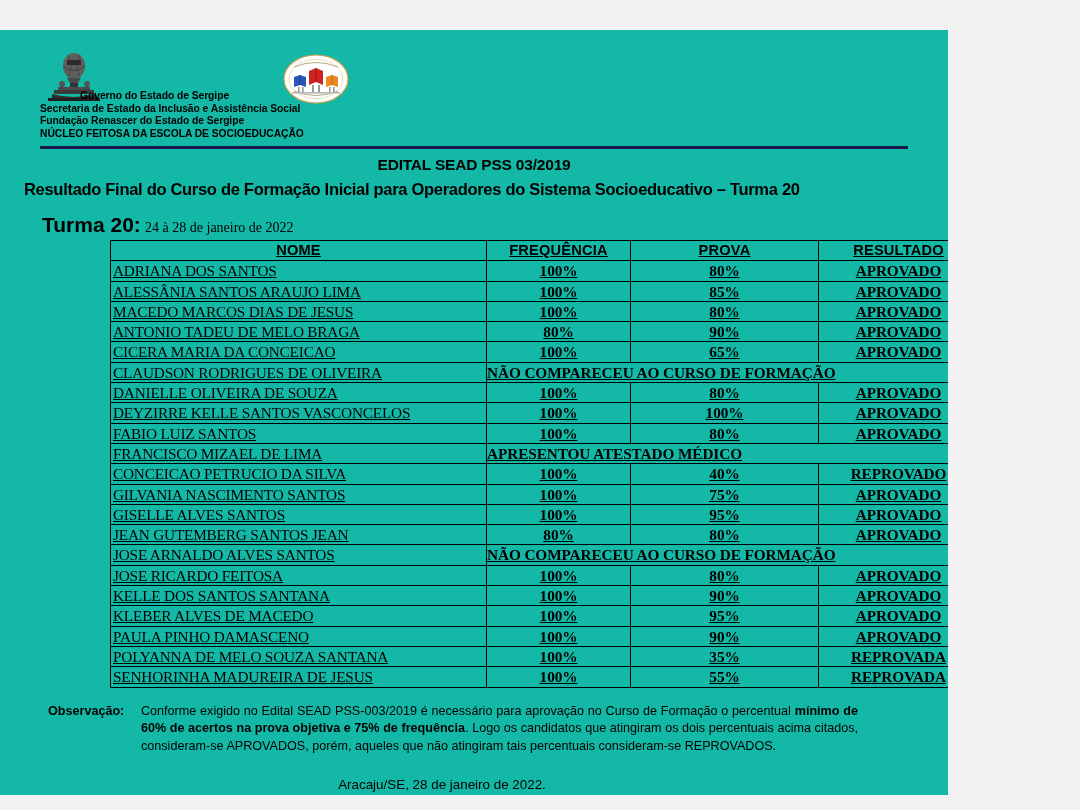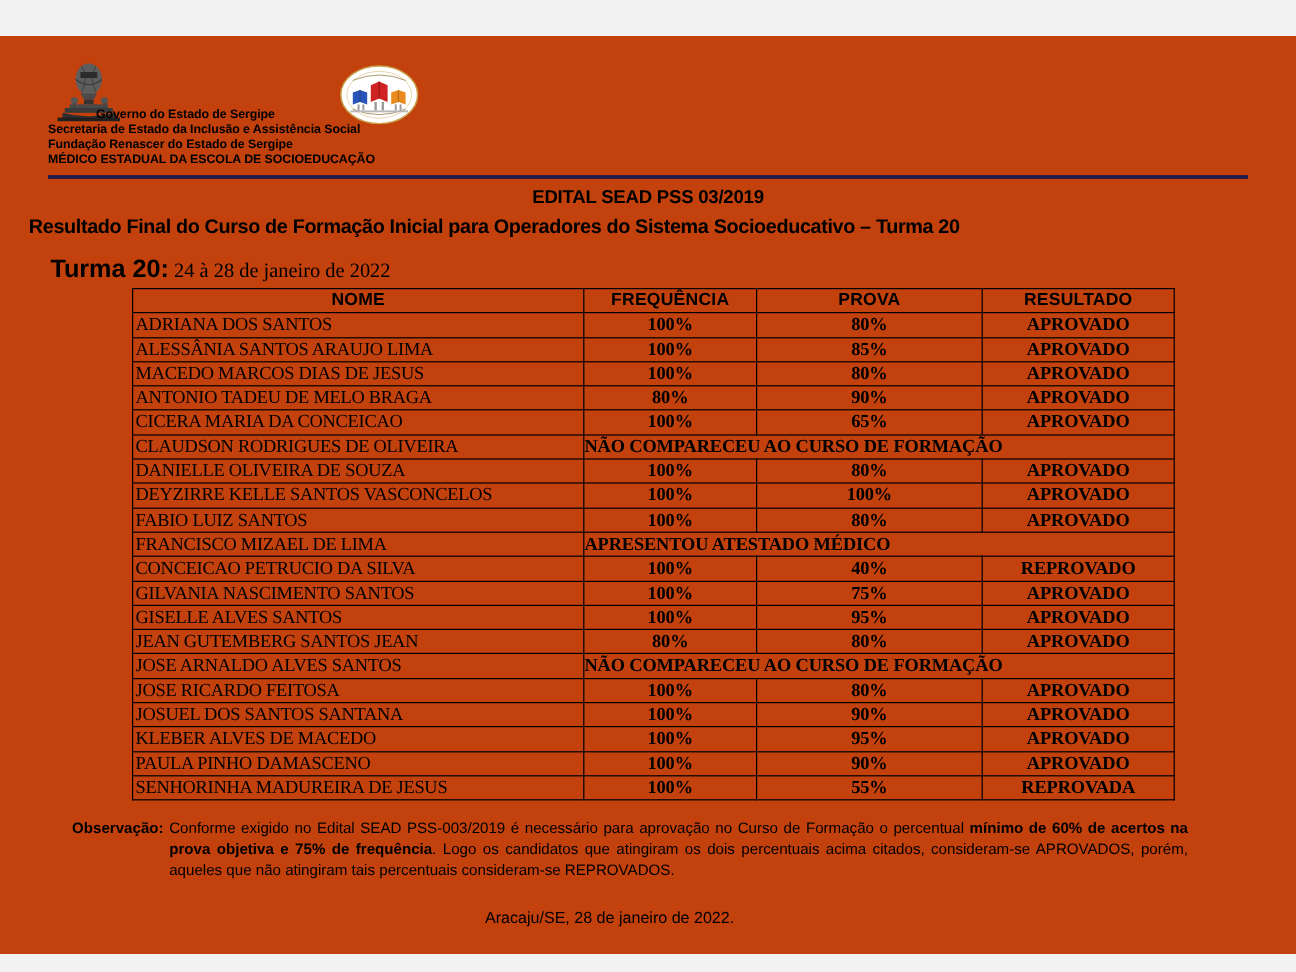--- a/index.html
+++ b/index.html
@@ -6,22 +6,22 @@
   * { box-sizing: border-box; }
   html, body {
     margin: 0; padding: 0;
     width: 1080px; height: 810px;
     background: #f2f2f2;
     font-family: "Liberation Serif", serif;
   }
   .page {
     position: absolute;
     left: 0; top: 30px;
-    width: 1080px; height: 765px;
-    background: #c2410c;
+    width: 948px; height: 765px;
+    background: #14b8a6;
     overflow: hidden;
   }
 
   
   .letterhead {
     position: relative;
     height: 86px;
     margin: 22px 45px 0 40px;
   }
   .crest {
@@ -73,29 +73,30 @@
     margin: 14px 0 3px 42px;
     font-size: 17px;
   }
   .turma-label {
     font-family: "Liberation Sans", sans-serif;
     font-weight: bold;
     font-size: 21px;
   }
   .turma-value {
     font-family: "Liberation Serif", serif;
-    font-size: 17px;
+    font-size: 14px;
   }
 
   
   table.results {
     border-collapse: collapse;
     margin: 0 0 0 110px;
     width: 868px;
     table-layout: fixed;
+    text-decoration: underline;
   }
   table.results th, table.results td {
     border: 1px solid #000;
     padding: 0;
     height: 19.3px;
     line-height: 19.3px;
     font-size: 15.3px;
     overflow: hidden;
     white-space: nowrap;
   }
@@ -136,21 +137,21 @@
     margin: 15px 90px 0 45px;
     font-family: "Liberation Sans", sans-serif;
     font-size: 12.6px;
     line-height: 17.5px;
     text-align: justify;
     position: relative;
     padding-left: 96px;
   }
   .obs-label {
     position: absolute;
-    left: 15px; top: 0;
+    left: 3px; top: 0;
     font-weight: bold;
     font-size: 12.6px;
   }
   .obs-strong { font-weight: bold; }
 
   .footer-line {
     margin-top: 22px;
     text-align: center;
     font-family: "Liberation Sans", sans-serif;
     font-size: 13.4px;
@@ -201,21 +202,21 @@
       <path d="M50 22 L50 32" stroke="#ab5f0d" stroke-width="0.7"></path>
       <rect x="47" y="34" width="1.6" height="5" fill="#9a9a9a"></rect>
       <rect x="51" y="34" width="1.6" height="5" fill="#9a9a9a"></rect>
       <rect x="10" y="39" width="48" height="1.6" fill="#b8b8b8"></rect>
     </svg>
 
     <div class="org-lines">
       <div>Governo do Estado de Sergipe</div>
       <div>Secretaria de Estado da Inclusão e Assistência Social</div>
       <div>Fundação Renascer do Estado de Sergipe</div>
-      <div>MÉDICO ESTADUAL DA ESCOLA DE SOCIOEDUCAÇÃO</div>
+      <div>NÚCLEO FEITOSA DA ESCOLA DE SOCIOEDUCAÇÃO</div>
     </div>
 
     <div class="org-rule"></div>
   </div>
 
   <div class="doc-title">EDITAL SEAD PSS 03/2019</div>
   <div class="doc-subtitle">Resultado Final do Curso de Formação Inicial para Operadores do Sistema Socioeducativo – Turma 20</div>
 
   <div class="turma-line">
     <span class="turma-label">Turma 20:</span>
@@ -322,36 +323,42 @@
           <td class="name">JOSE ARNALDO ALVES SANTOS</td>
           <td class="note" colspan="3">NÃO COMPARECEU AO CURSO DE FORMAÇÃO</td>
         </tr>
         <tr>
           <td class="name">JOSE RICARDO FEITOSA</td>
           <td class="num">100%</td>
           <td class="num">80%</td>
           <td class="res">APROVADO</td>
         </tr>
         <tr>
-          <td class="name">JOSUEL DOS SANTOS SANTANA</td>
+          <td class="name">KELLE DOS SANTOS SANTANA</td>
           <td class="num">100%</td>
           <td class="num">90%</td>
           <td class="res">APROVADO</td>
         </tr>
         <tr>
           <td class="name">KLEBER ALVES DE MACEDO</td>
           <td class="num">100%</td>
           <td class="num">95%</td>
           <td class="res">APROVADO</td>
         </tr>
         <tr>
           <td class="name">PAULA PINHO DAMASCENO</td>
           <td class="num">100%</td>
           <td class="num">90%</td>
           <td class="res">APROVADO</td>
+        </tr>
+        <tr>
+          <td class="name">POLYANNA DE MELO SOUZA SANTANA</td>
+          <td class="num">100%</td>
+          <td class="num">35%</td>
+          <td class="res">REPROVADA</td>
         </tr>
         <tr>
           <td class="name">SENHORINHA MADUREIRA DE JESUS</td>
           <td class="num">100%</td>
           <td class="num">55%</td>
           <td class="res">REPROVADA</td>
         </tr>
       </tbody>
   </table>
 

